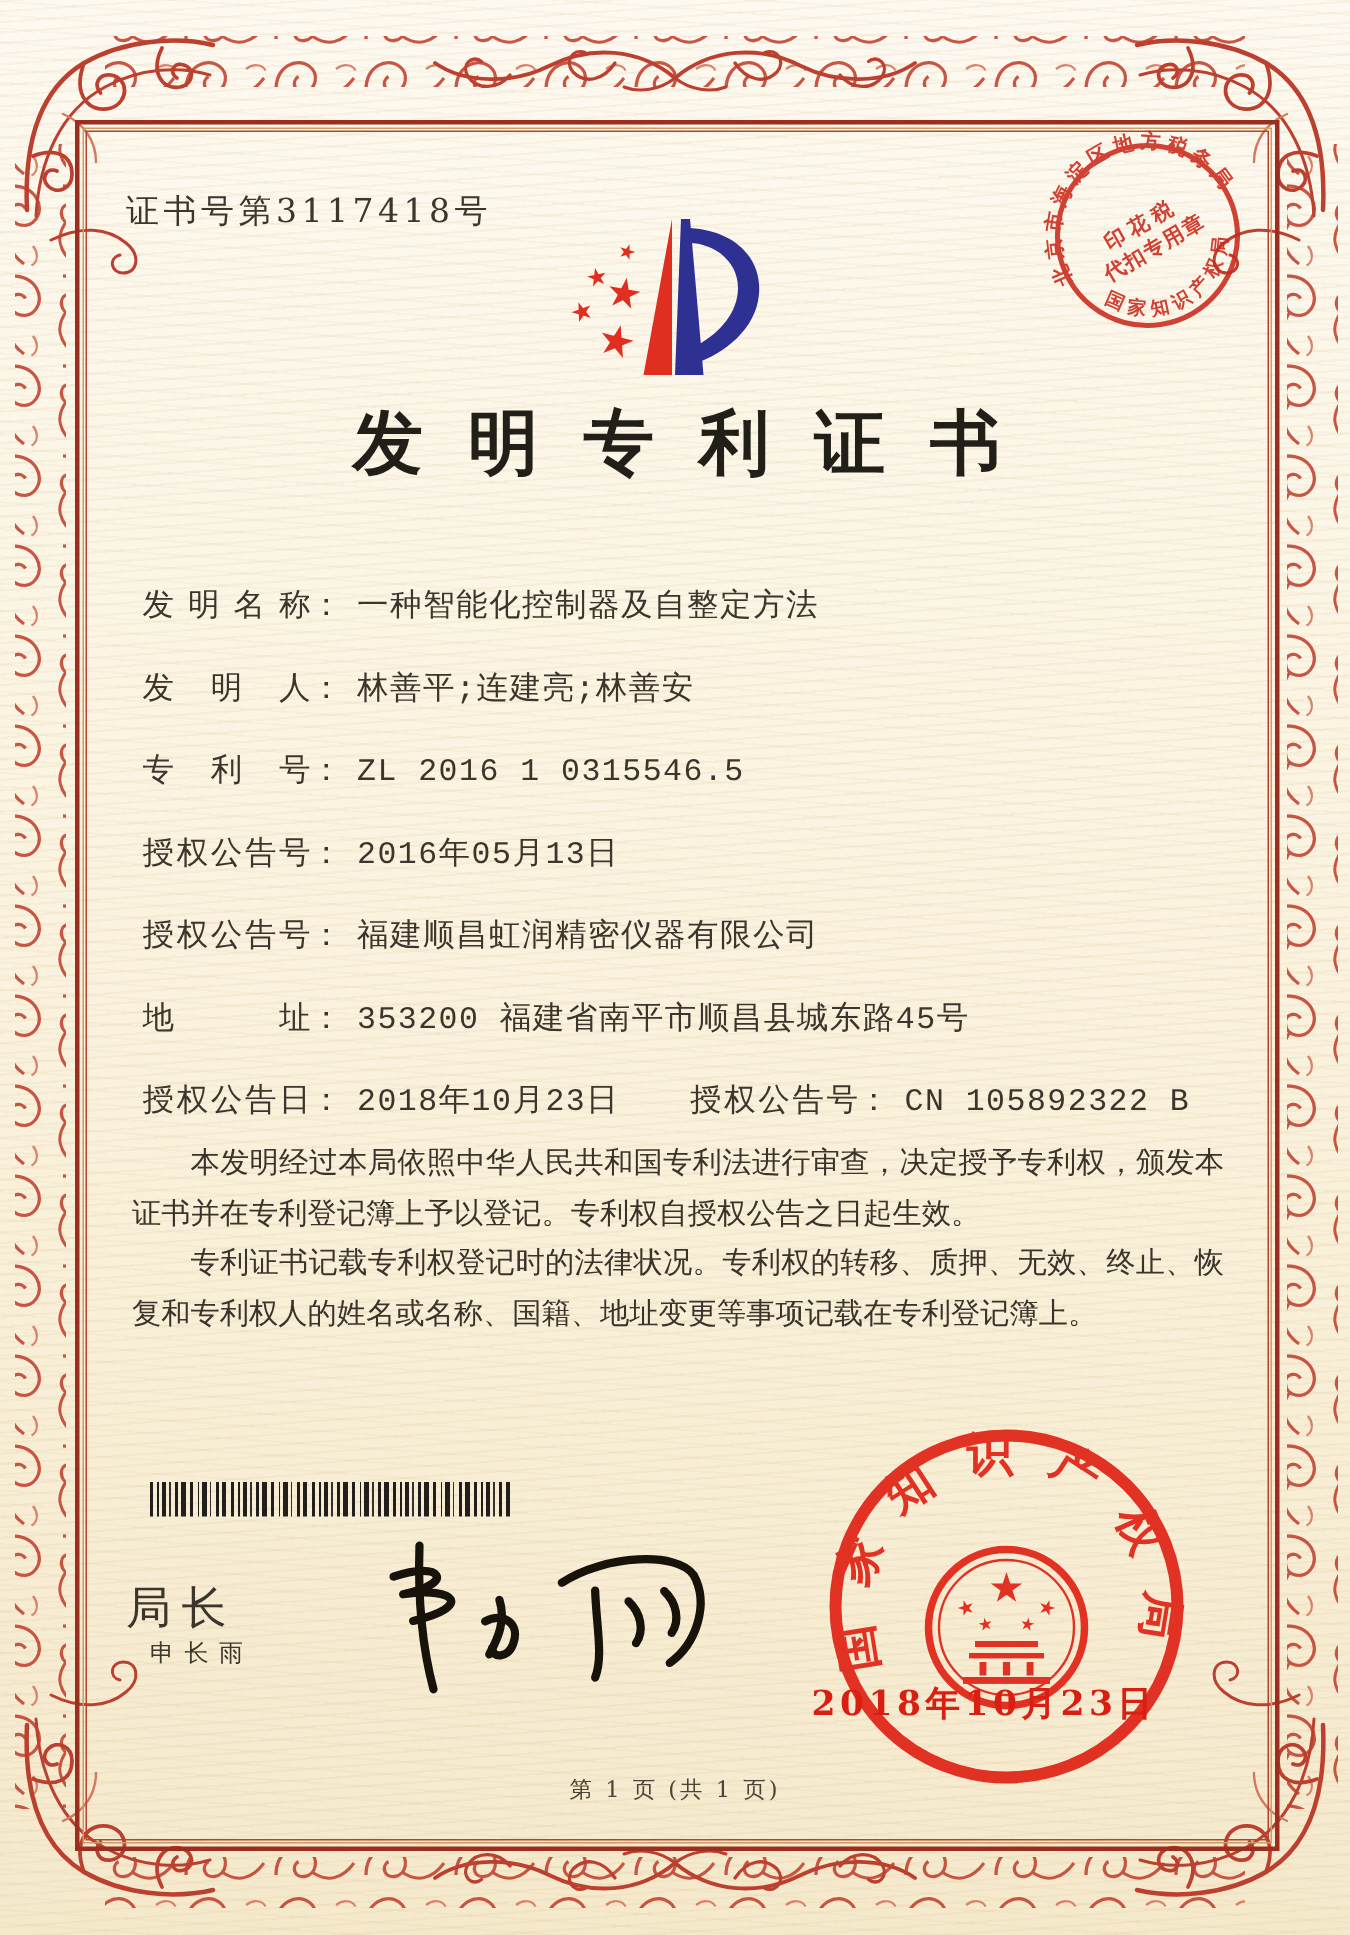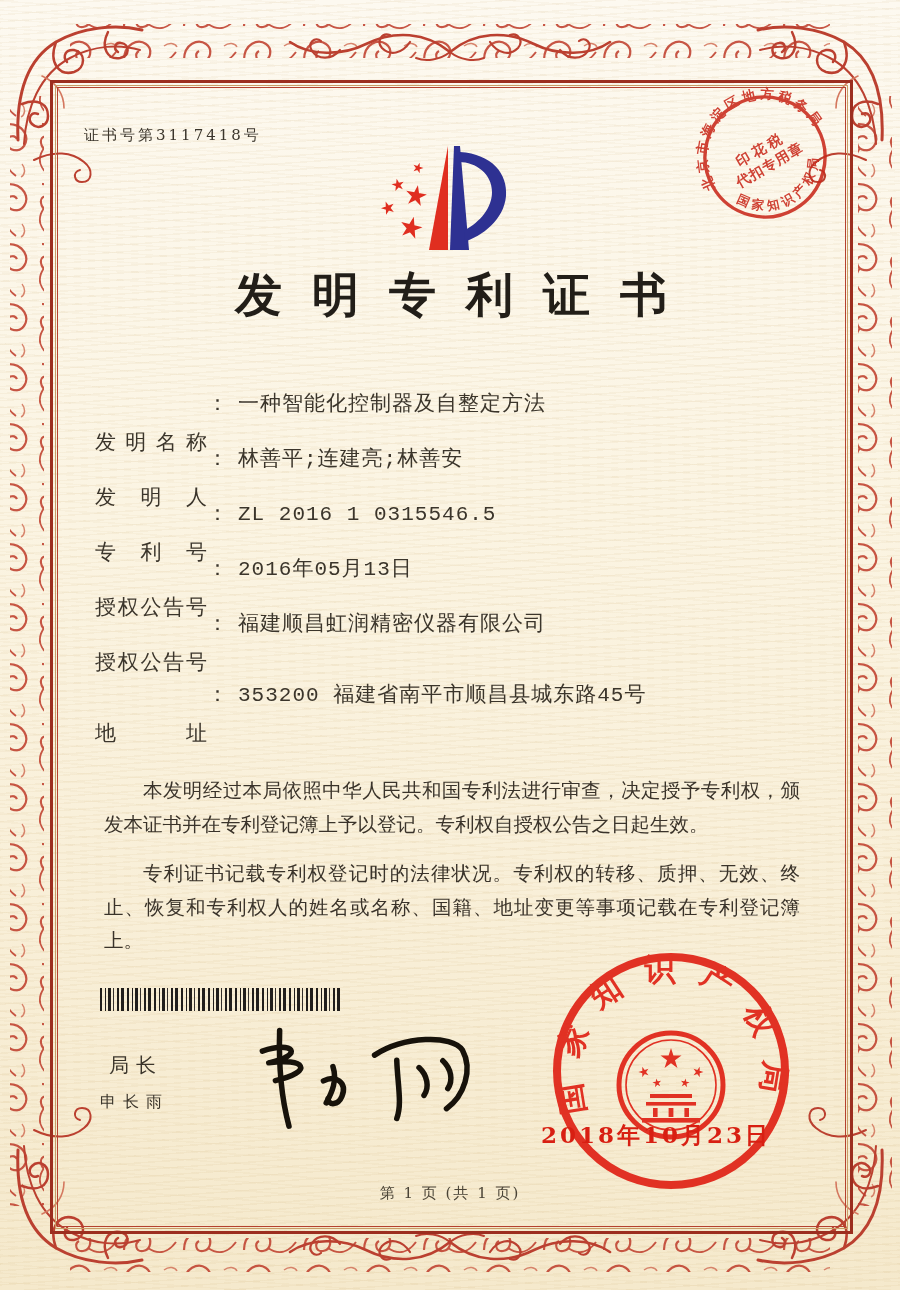--- a/index.html
+++ b/index.html
@@ -15,42 +15,42 @@
       repeating-linear-gradient(184deg, rgba(186,146,74,.05) 0 1.5px, rgba(255,255,255,0) 1.5px 9px);
   }
   #ornaments{position:absolute;inset:0;z-index:1;}
   
   #frame-outer{position:absolute;left:50px;top:80px;width:797px;height:1148px;
     border:3px solid #9c2e1f;z-index:2;}
   #frame-inner{position:absolute;inset:2px;border:1px solid #c89d66;}
   #frame-inner2{position:absolute;inset:1px;border:1px solid #b5422f;}
 
   .abs{position:absolute;}
-  #cert-number{left:84px;top:126px;font-size:15px;letter-spacing:3px;z-index:3;}
+  #cert-number{left:84px;top:126px;font-size:22px;letter-spacing:3px;z-index:3;}
   #logo{left:368px;top:138px;width:160px;height:128px;z-index:3;}
   #page-title{left:0;right:0;top:264px;text-align:center;font-size:47px;font-weight:700;
     letter-spacing:30px;padding-left:32px;color:#221e18;z-index:3;}
 
   .row{left:95px;width:720px;font-size:21px;z-index:3;white-space:nowrap;}
-  .flabel{display:inline-block;width:112px;text-align:justify;text-align-last:justify;vertical-align:top;margin-top:39px;}
+  .flabel{display:inline-block;width:112px;text-align:justify;text-align-last:justify;vertical-align:top;}
   .colon{margin-right:10px;}
   .fvalue{letter-spacing:1px;font-family:Liberation Mono, monospace;}
   #grant-num{position:absolute;left:365px;top:0;}
 
   #paragraphs{left:88px;top:758px;width:728px;font-size:19.5px;line-height:33.5px;
     text-align:justify;color:#3a332a;z-index:3;}
-  #paragraphs p{margin:16px;text-indent:2em;}
+  #paragraphs p{margin:0;text-indent:2em;}
 
   #barcode{left:100px;top:988px;width:242px;height:23px;z-index:3;
     background:repeating-linear-gradient(90deg,
       #211e1c 0 2px,rgba(0,0,0,0) 2px 5px,#211e1c 5px 6px,rgba(0,0,0,0) 6px 8px,
       #211e1c 8px 11px,rgba(0,0,0,0) 11px 13px,#35302c 13px 14px,rgba(0,0,0,0) 14px 17px,
       #211e1c 17px 19px,rgba(0,0,0,0) 19px 21px,#211e1c 21px 24px,rgba(0,0,0,0) 24px 27px);
   }
-  #director-title{left:109px;top:1052px;font-size:20px;letter-spacing:7px;z-index:3;}
+  #director-title{left:84px;top:1052px;font-size:30px;letter-spacing:7px;z-index:3;}
   #director-name{left:100px;top:1092px;font-size:16px;letter-spacing:7px;z-index:3;}
   #signature{left:215px;top:1008px;width:270px;height:125px;z-index:4;}
   #seal{left:546px;top:946px;width:250px;height:250px;z-index:4;opacity:.93;}
   #seal-date{left:541px;top:1120px;font-size:23px;letter-spacing:3px;color:#d81f12;
     font-weight:700;z-index:5;}
   #page-indicator{left:0;right:0;top:1184px;text-align:center;font-size:15px;
     letter-spacing:2px;color:#4a4336;z-index:3;}
   #tax-stamp{left:680px;top:72px;width:170px;height:170px;z-index:4;opacity:.88;}
 </style>
 </head>
@@ -152,22 +152,28 @@
   </div>
   <div class="abs row" style="top:499px">
     <span class="flabel">专利号</span><span class="colon">：</span><span class="fvalue">ZL 2016 1 0315546.5</span>
   </div>
   <div class="abs row" style="top:554px">
     <span class="flabel">授权公告号</span><span class="colon">：</span><span class="fvalue">2016年05月13日</span>
   </div>
   <div class="abs row" style="top:609px">
     <span class="flabel">授权公告号</span><span class="colon">：</span><span class="fvalue">福建顺昌虹润精密仪器有限公司</span>
   </div>
-  <div class="abs row" style="top:680px">
+  <div class="abs row" style="top:664px">
     <span class="flabel">地址</span><span class="colon">：</span><span class="fvalue">353200 福建省南平市顺昌县城东路45号</span>
+  </div>
+  <div class="abs row" style="top:719px">
+    <span class="flabel">授权公告日</span><span class="colon">：</span><span class="fvalue">2018年10月23日</span>
+    <span id="grant-num">
+      <span class="flabel">授权公告号</span><span class="colon">：</span><span class="fvalue">CN 105892322 B</span>
+    </span>
   </div>
 
   <div class="abs" id="paragraphs">
     <p>本发明经过本局依照中华人民共和国专利法进行审查，决定授予专利权，颁发本证书并在专利登记簿上予以登记。专利权自授权公告之日起生效。</p>
     <p>专利证书记载专利权登记时的法律状况。专利权的转移、质押、无效、终止、恢复和专利权人的姓名或名称、国籍、地址变更等事项记载在专利登记簿上。</p>
   </div>
 
   <div class="abs" id="barcode"></div>
 
   <div class="abs" id="director-title">局长</div>

